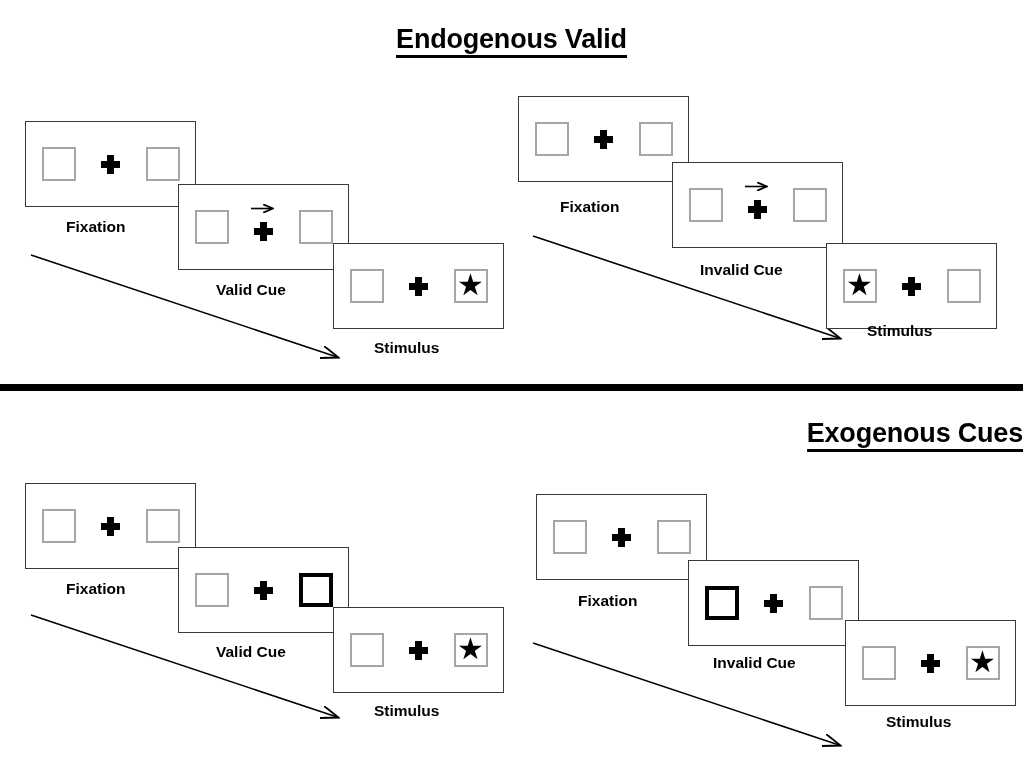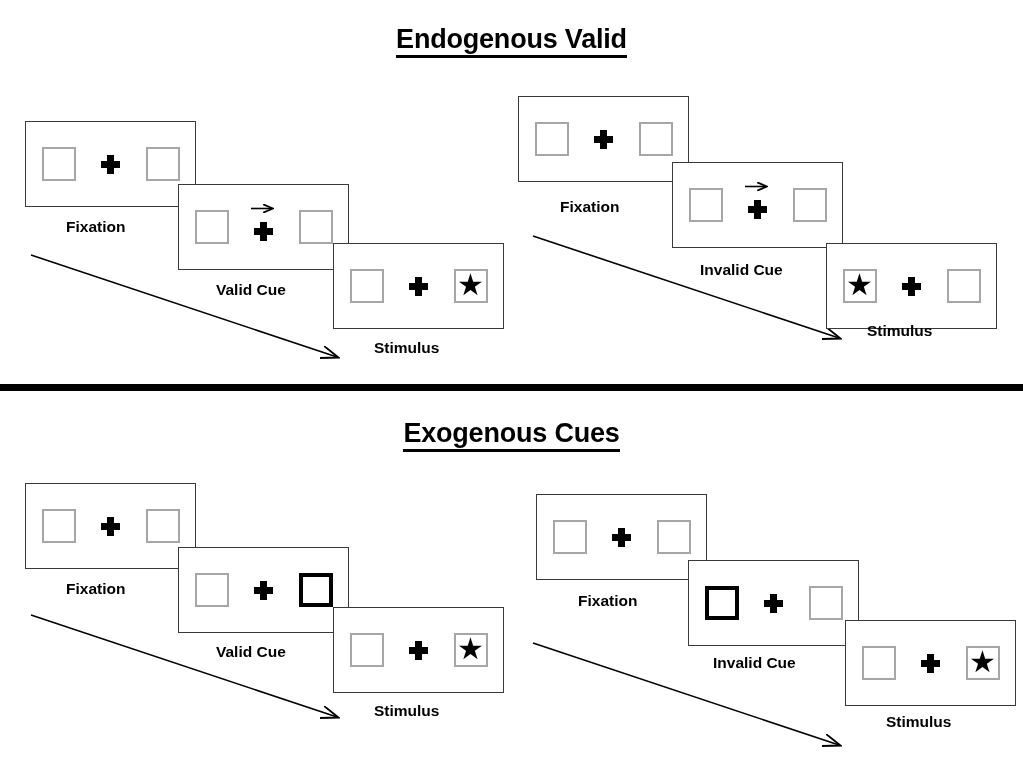--- a/index.html
+++ b/index.html
@@ -238,21 +238,21 @@
     <div class="center-stack">
       <div class="cross"></div>
     </div>
     <div class="sq"></div>
   </div>
 </div>
 <div class="caption" style="left:867px; top:322px;">Stimulus</div>
 
 <div class="divider" style="top:384px;"></div>
 
-<div class="section-title" style="top:418px;">
+<div class="section-title" style="top:418px;text-align:right;">
   <span>Exogenous Cues</span>
 </div>
 
 <svg class="timeline" style="left:25px; top:605px; width:330px; height:125px;" viewBox="0 0 330 125">
   <defs>
     <marker id="ah3" markerWidth="12" markerHeight="12" refX="10" refY="4" orient="auto" markerUnits="strokeWidth">
       <path d="M0,0 L11,4 L0,8" fill="none" stroke="#000" stroke-width="1.2"></path>
     </marker>
   </defs>
   <line x1="6" y1="10" x2="312" y2="112" stroke="#000000" stroke-width="1.6" marker-end="url(#ah3)"></line>

